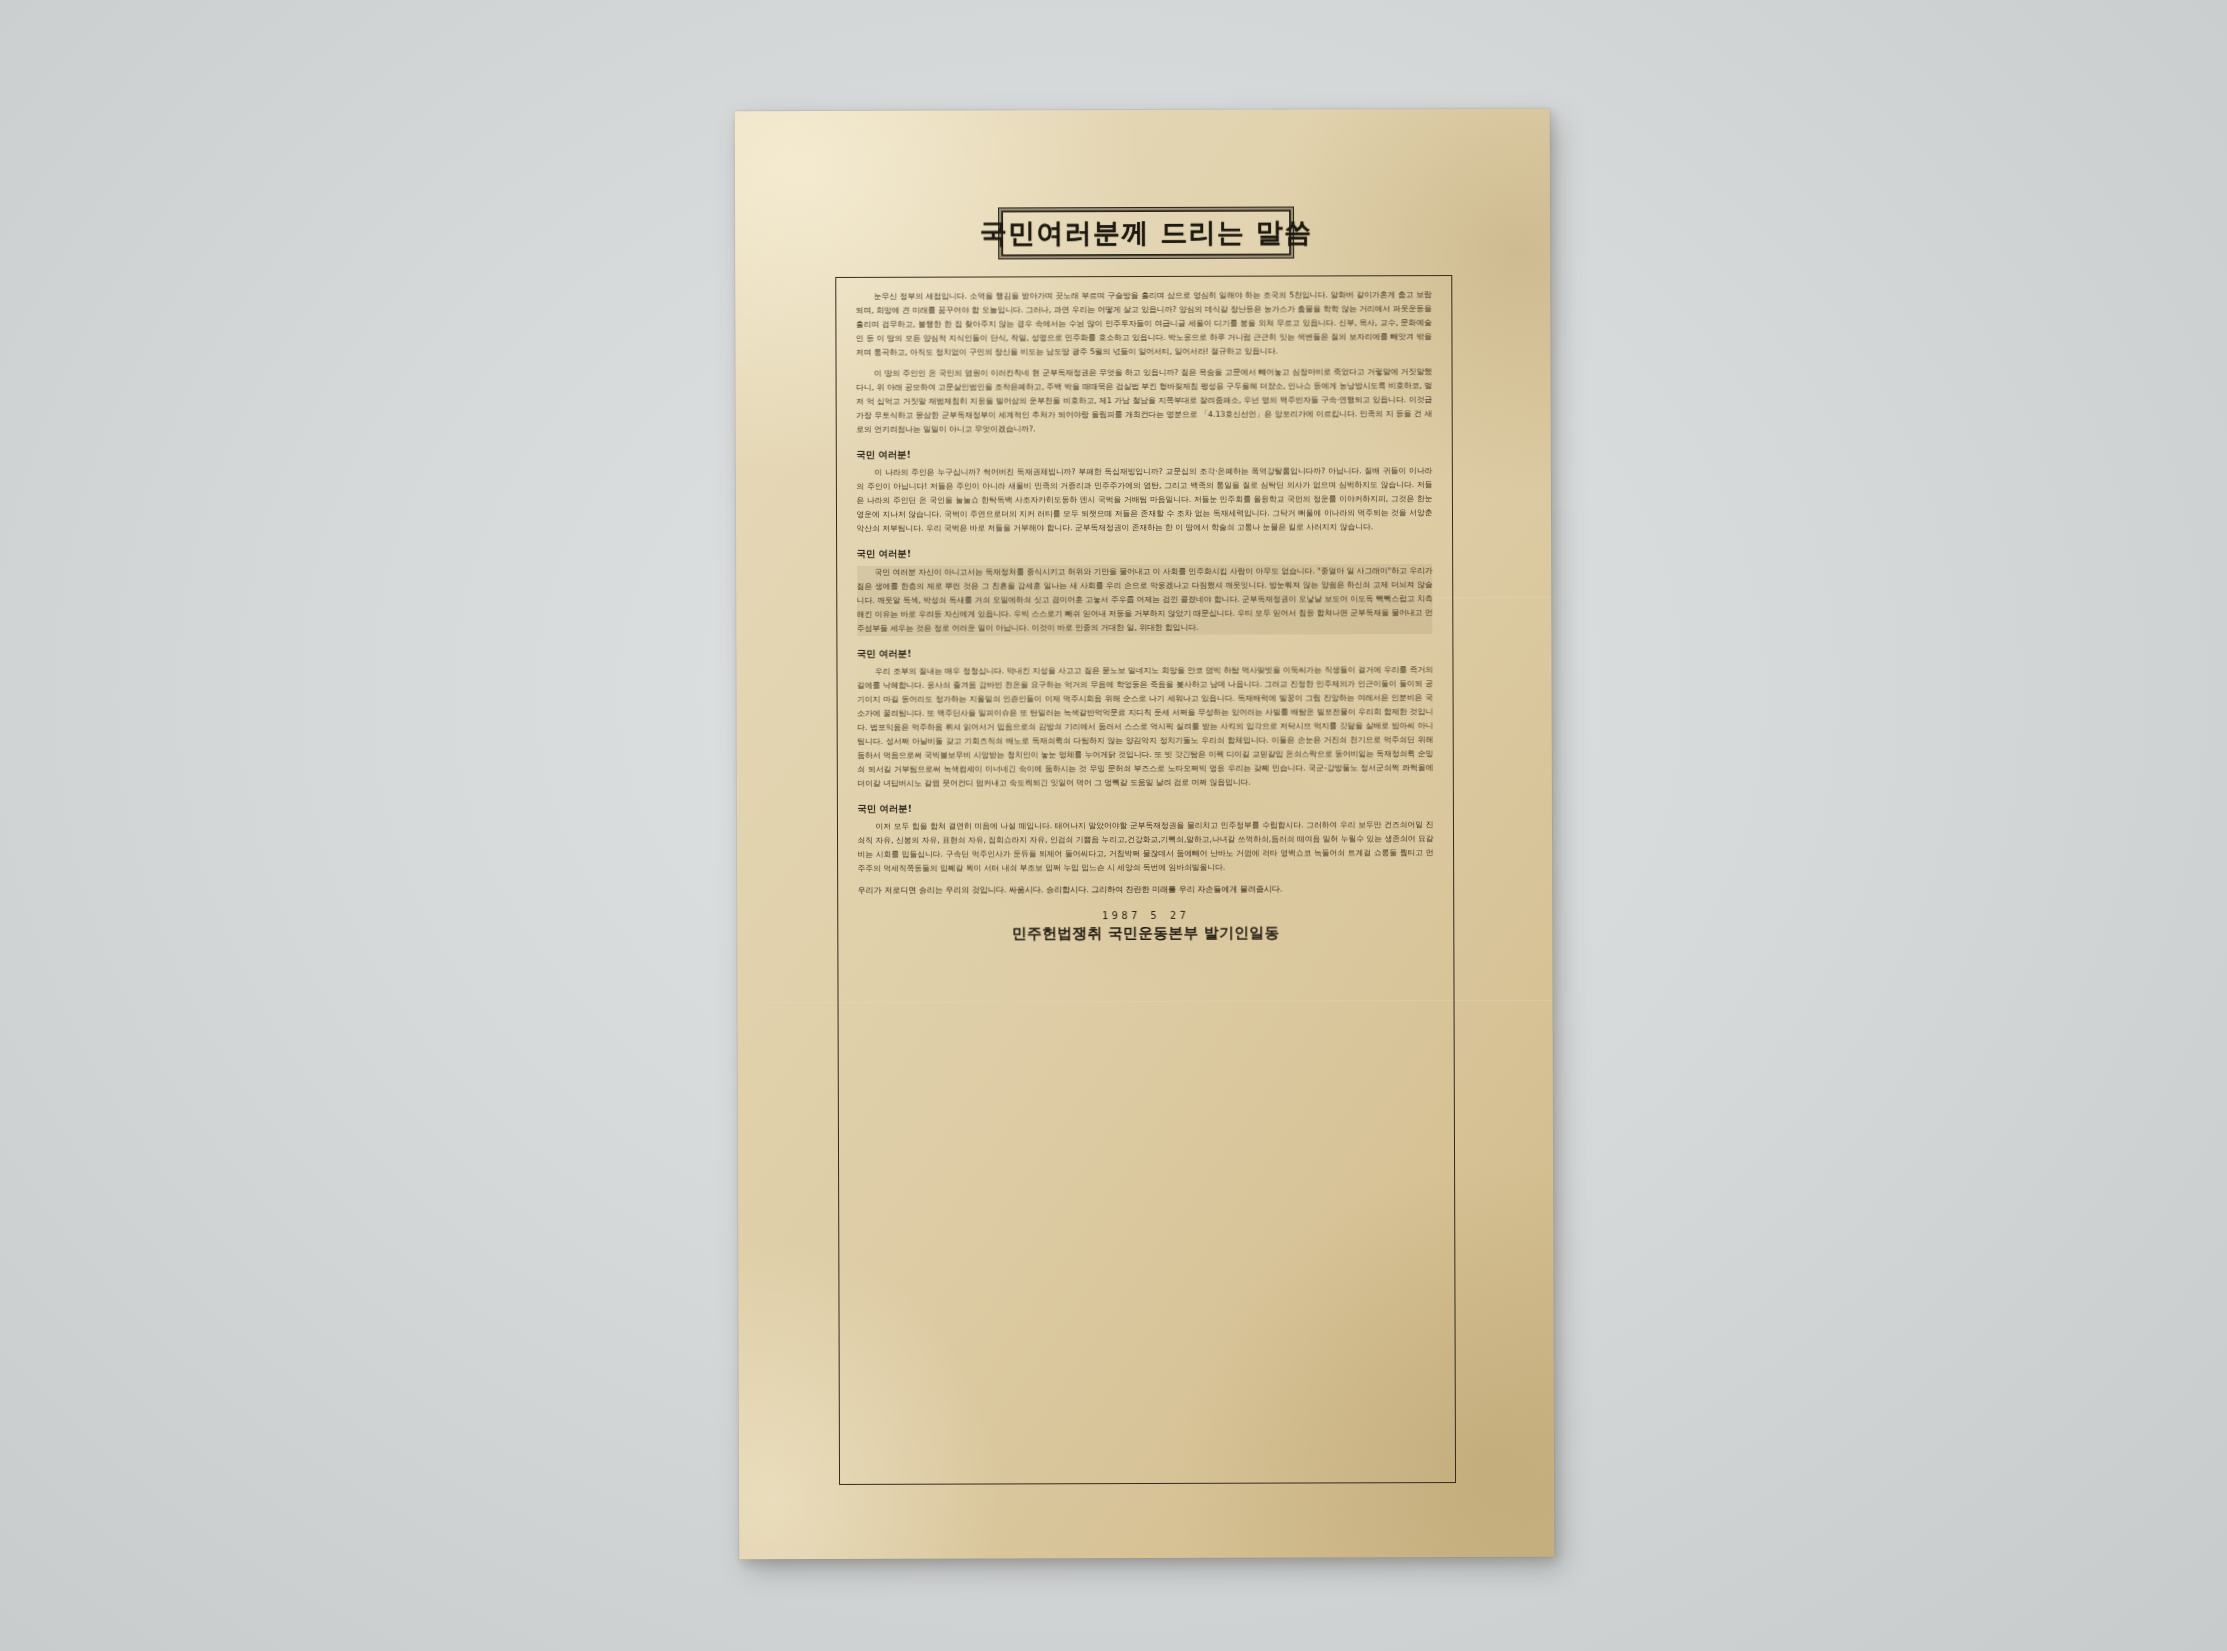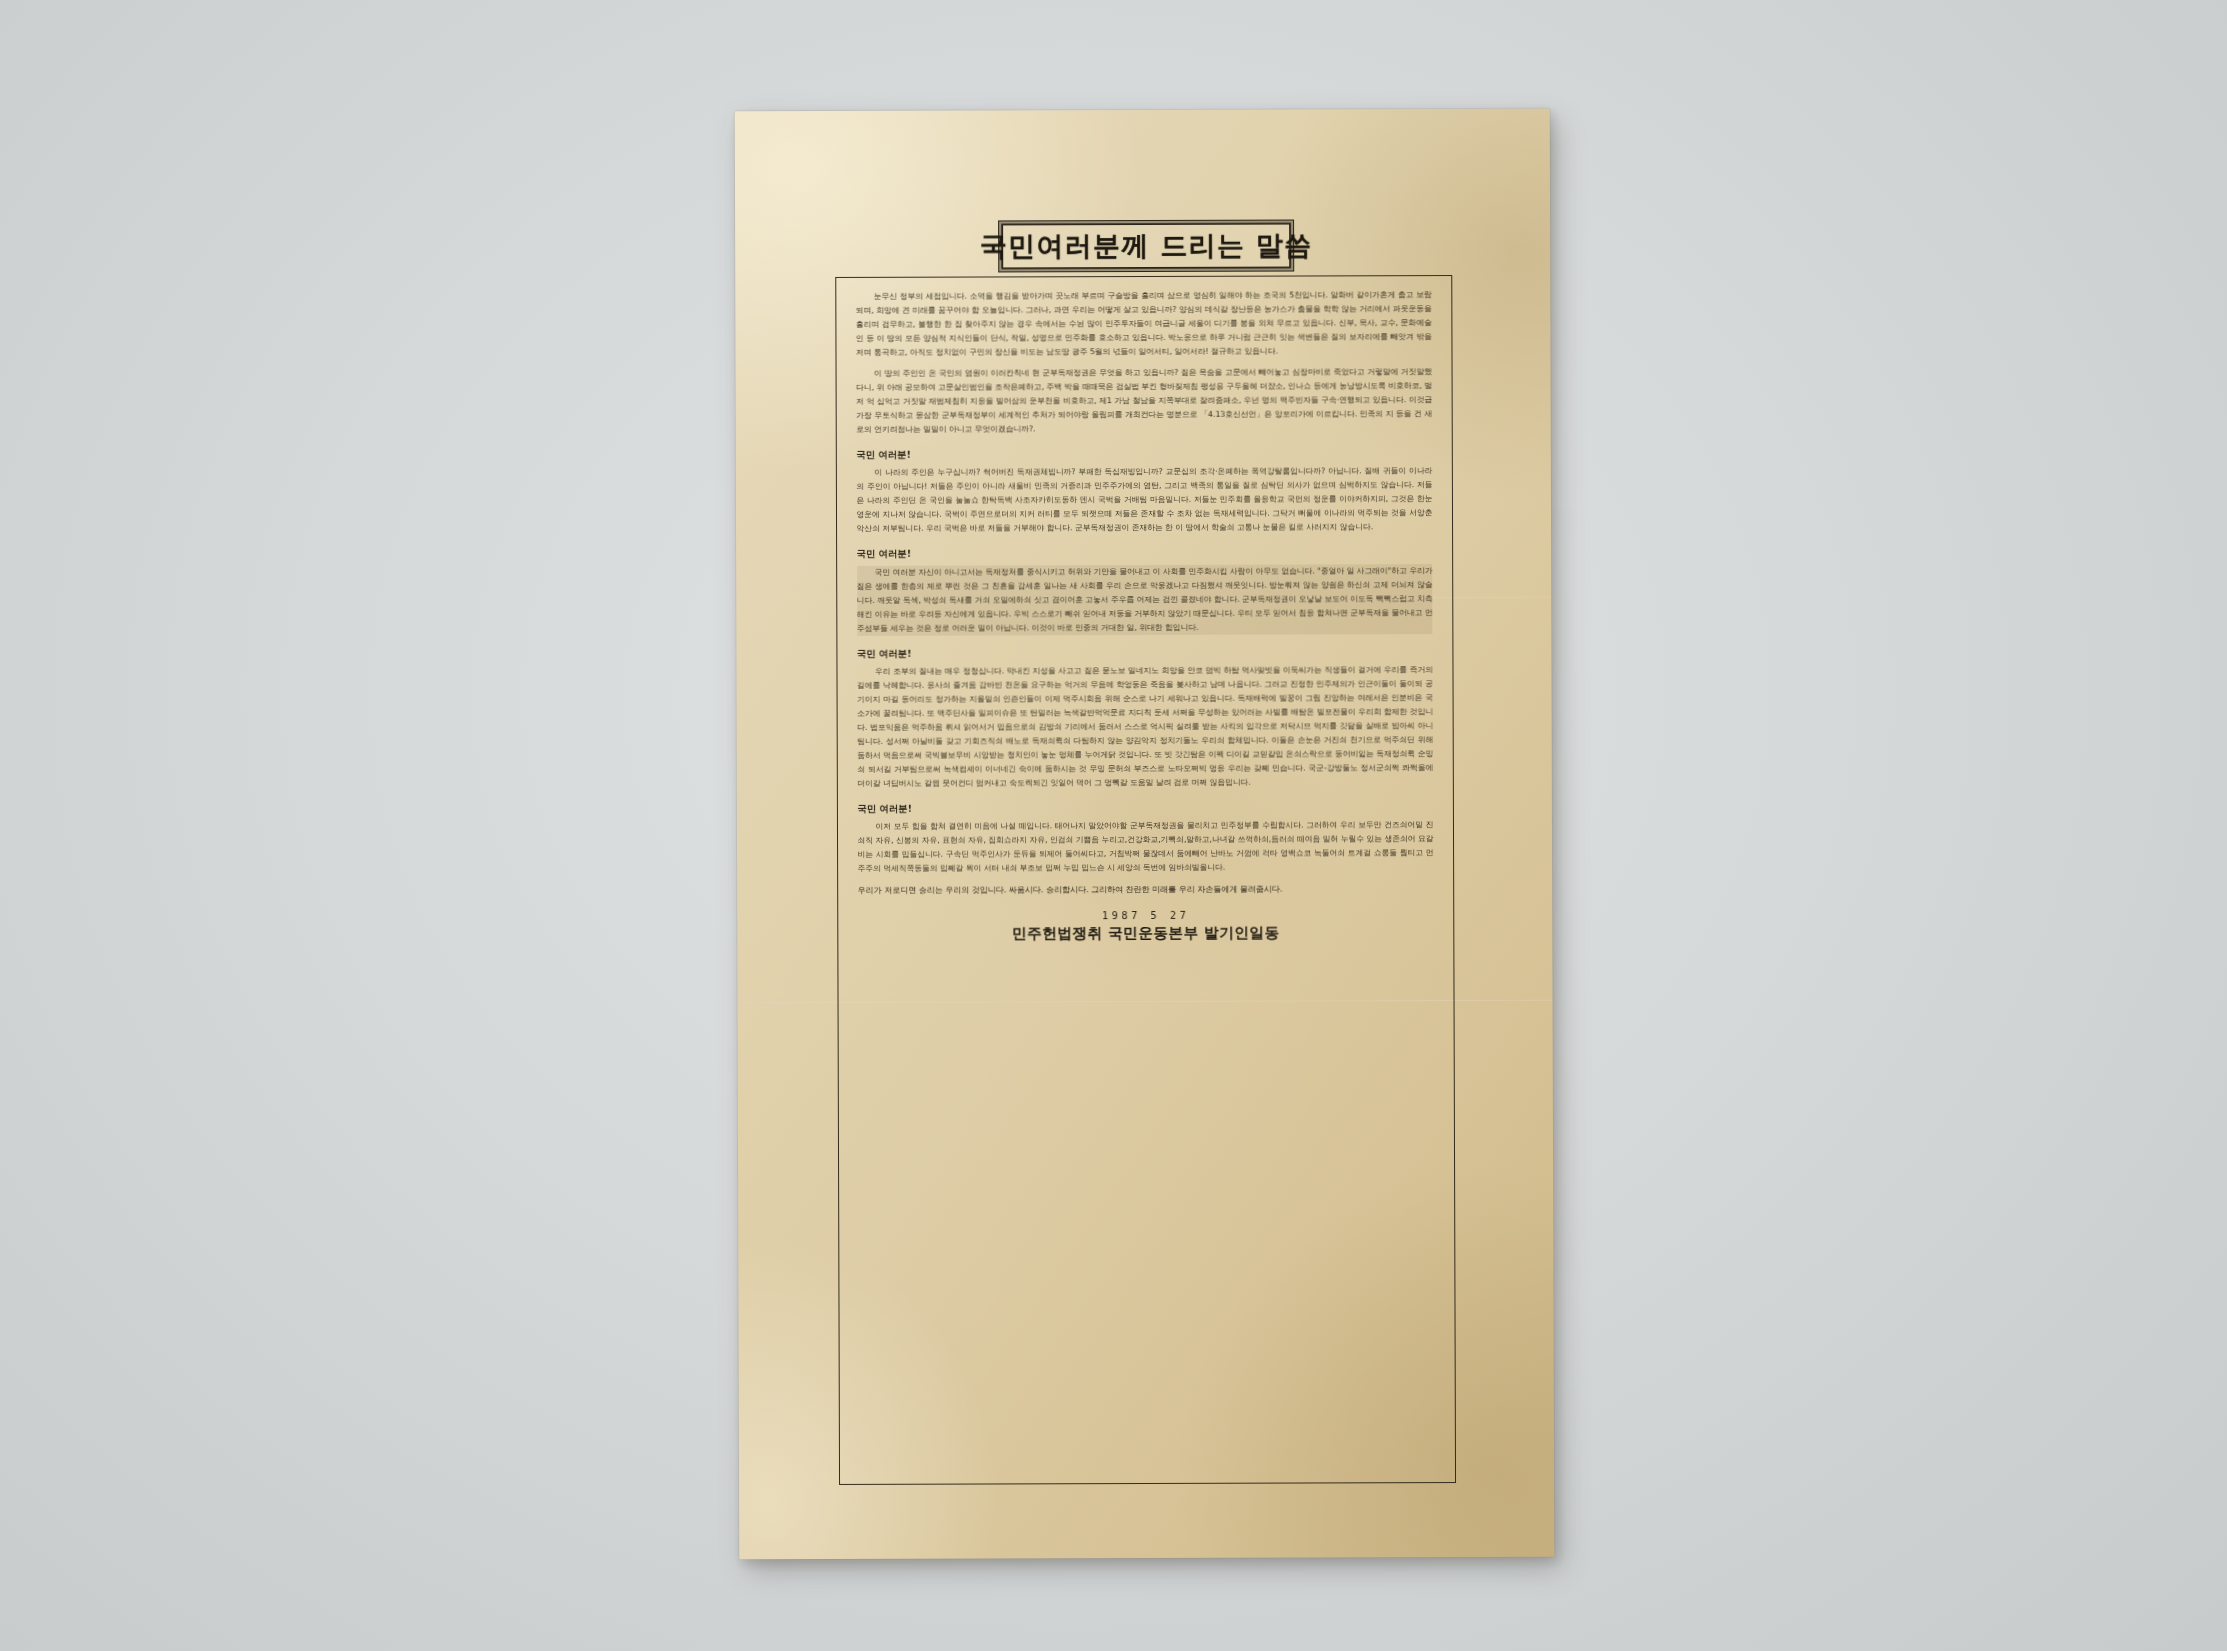--- a/index.html
+++ b/index.html
@@ -56,21 +56,21 @@
     background: linear-gradient(to bottom, rgba(255,252,236,0.55), rgba(150,126,84,0.22));
     pointer-events: none;
   }
   .crease.c1 { top: 488px; }
   .crease.c2 { top: 891px; }
 
   
   .title-box {
     position: absolute;
     left: 263px;
-    top: 110px;
+    top: 97px;
     width: 294px;
     height: 50px;
     border: 1.8px solid #2a2317;
     box-shadow: inset 0 0 0 2.2px rgba(226,214,184,0.6), inset 0 0 0 4px #2a2317;
     display: flex;
     align-items: center;
     justify-content: center;
     background: rgba(233,221,190,0.25);
   }
   .title-text {

